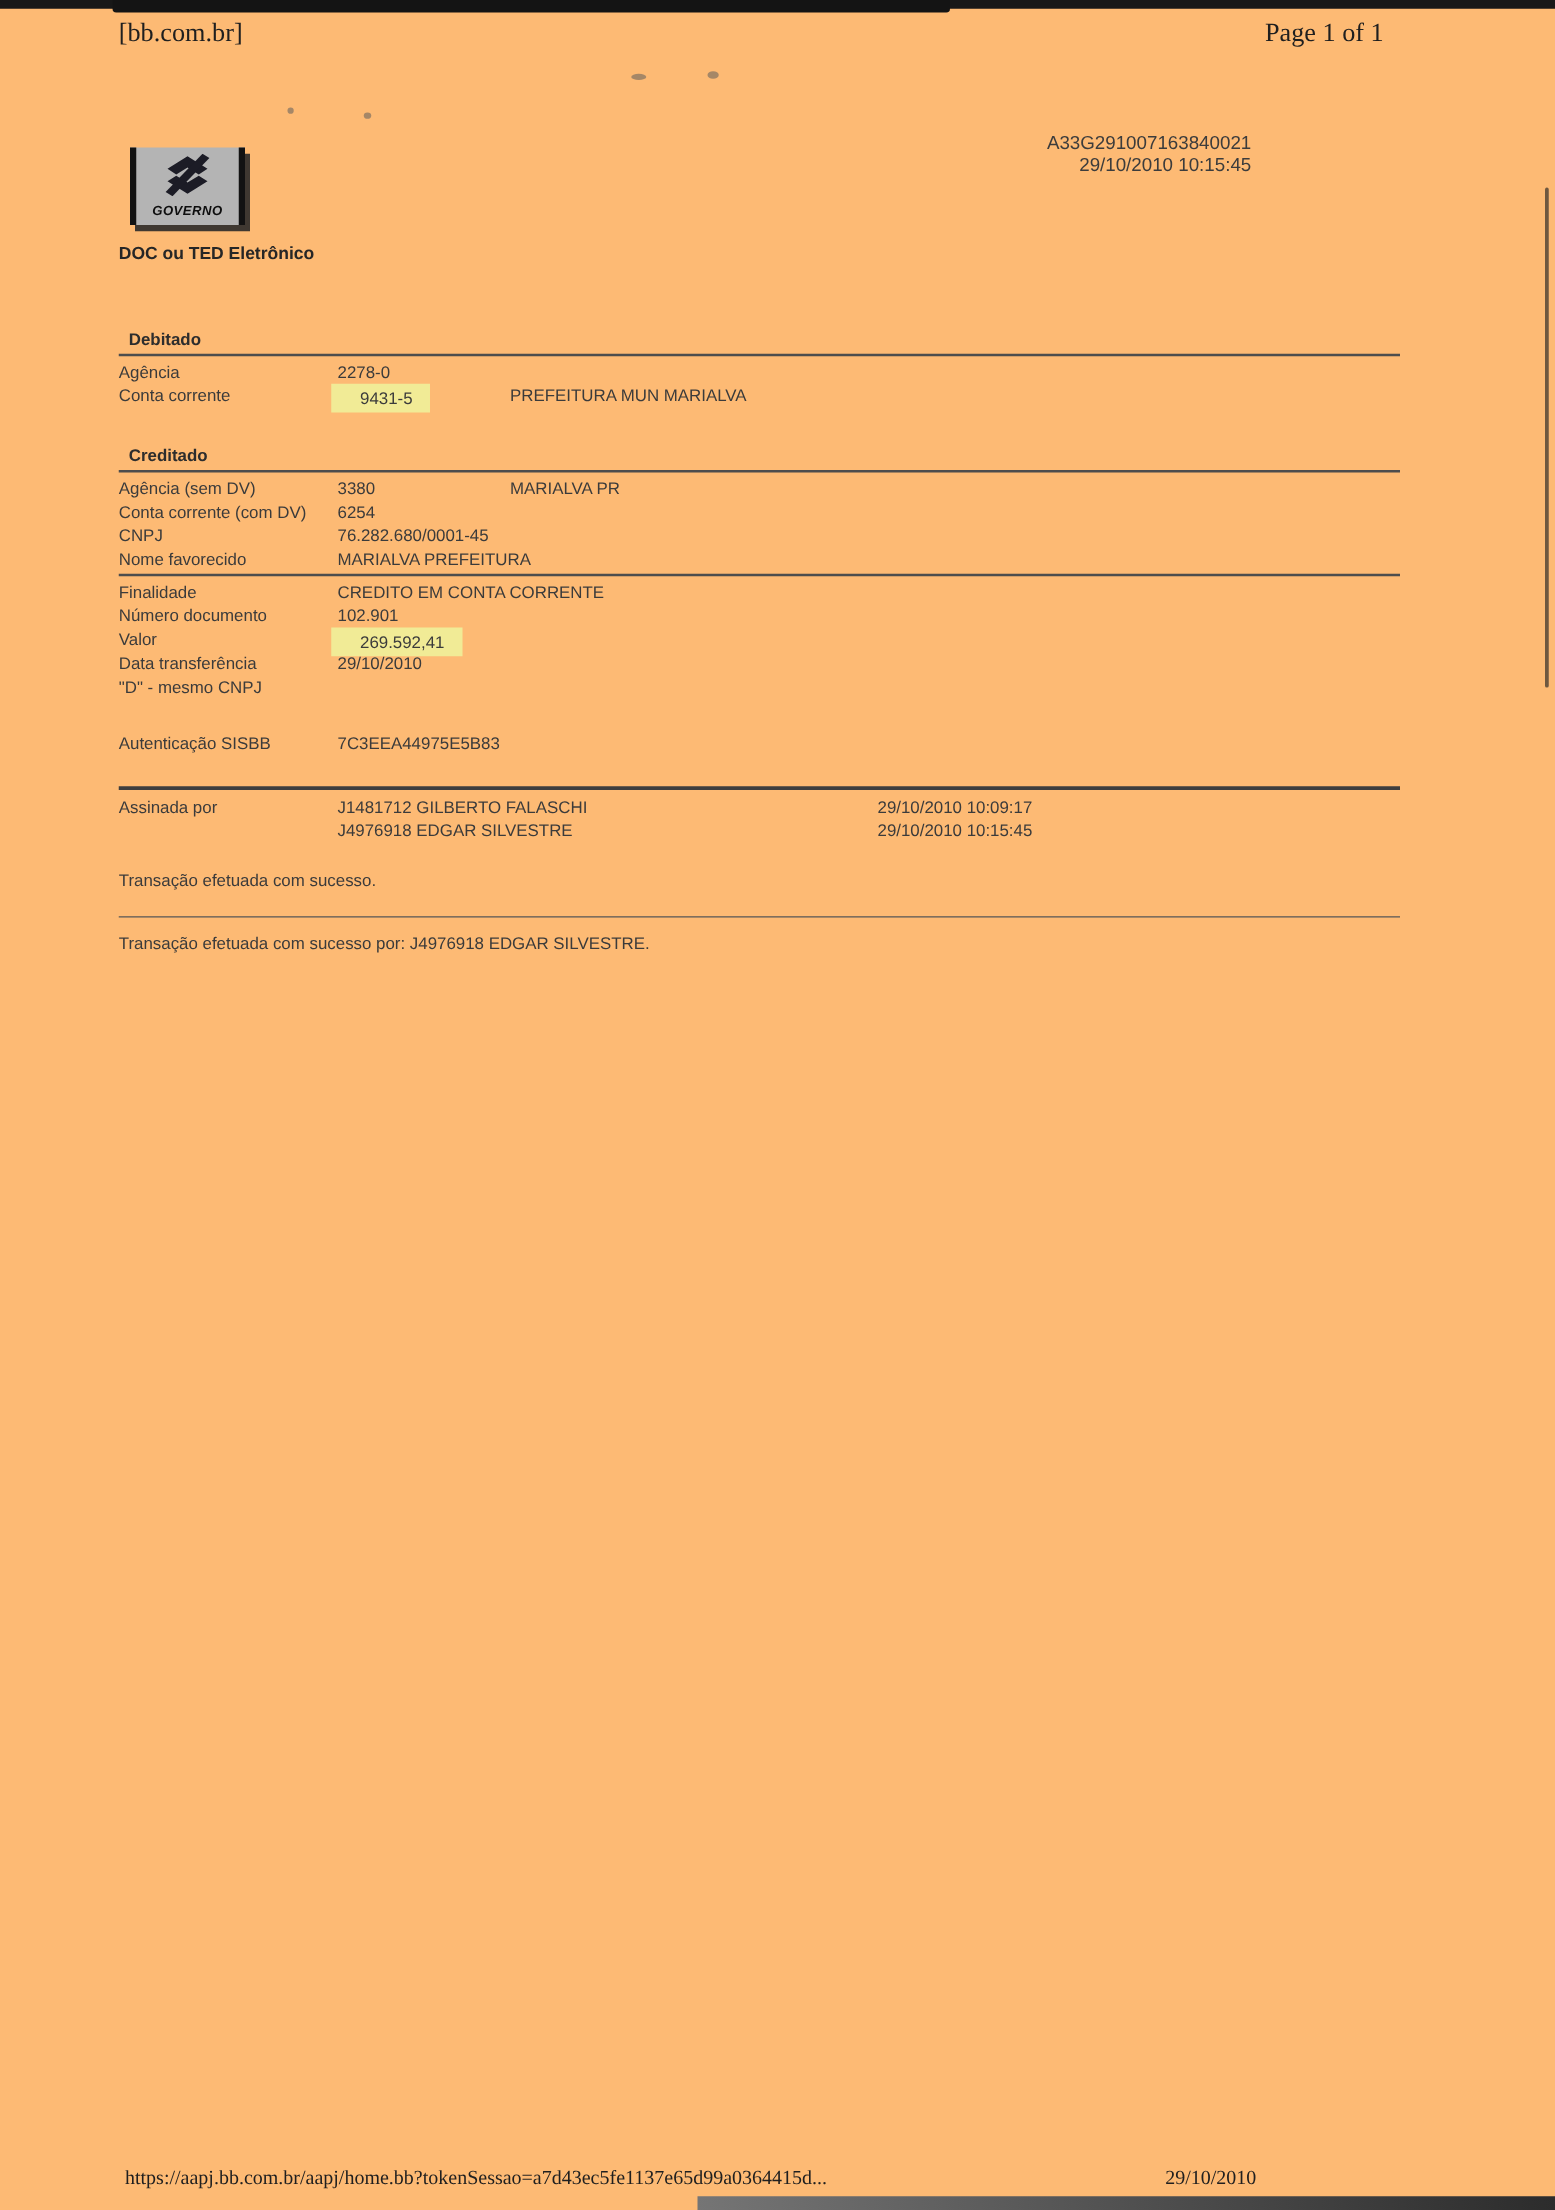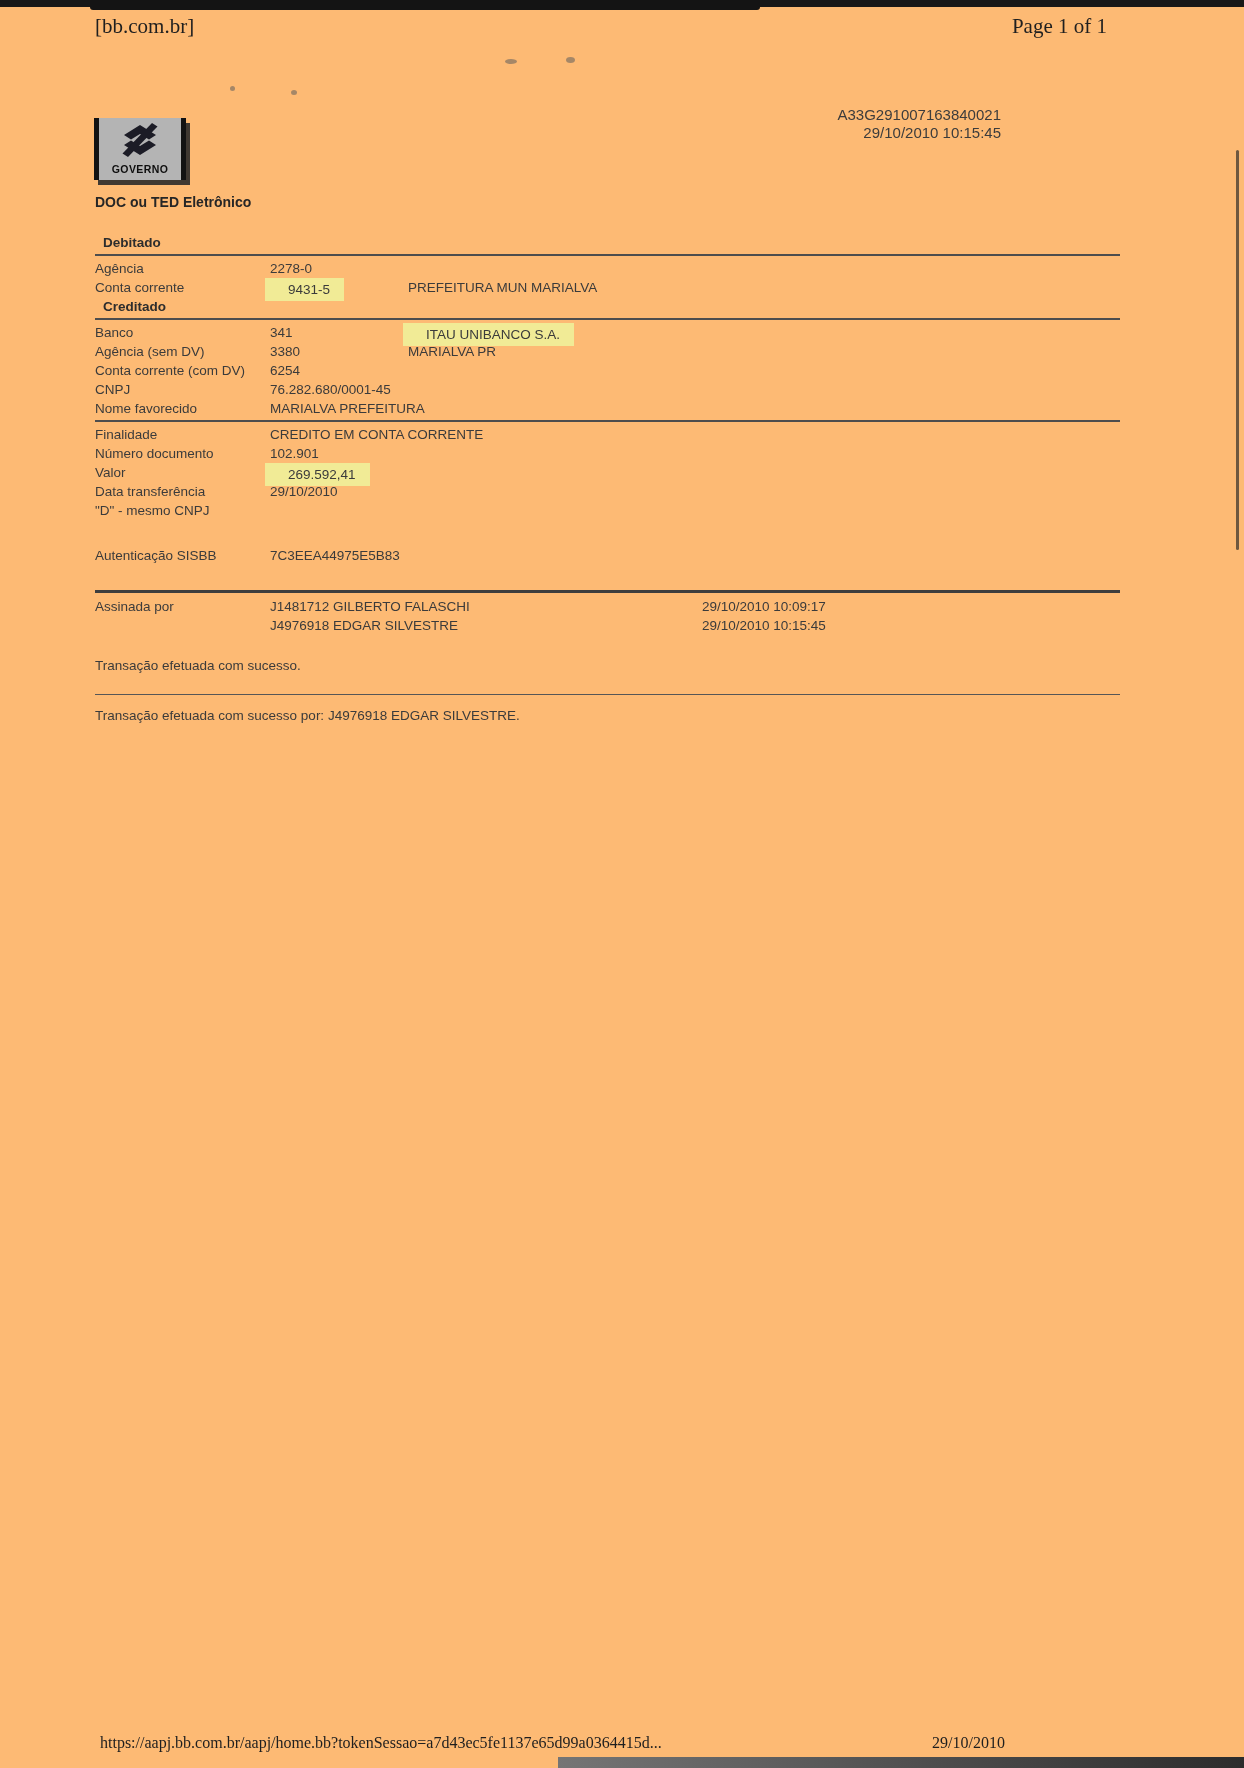--- a/index.html
+++ b/index.html
@@ -16,33 +16,33 @@
   
   .hdr{position:absolute;top:14px;left:95px;width:1012px;display:flex;justify-content:space-between;
        font-family:"Liberation Serif",serif;font-size:21px;color:#1f1f1f;}
   .footer{position:absolute;top:1734px;left:100px;width:905px;display:flex;justify-content:space-between;
        font-family:"Liberation Serif",serif;font-size:16px;color:#1f1f1f;}
 
   
   .meta{position:absolute;top:106px;left:111px;width:890px;text-align:right;font-size:15px;line-height:18px;color:#3c3c3c;}
 
   
-  .logo{position:absolute;top:118px;left:94px;width:82px;height:62px;background:#b4b4b4;
+  .logo{position:absolute;top:118px;left:104px;width:82px;height:62px;background:#b4b4b4;
         border-left:5px solid #121212;border-right:5px solid #121212;
-        box-shadow:4px 5px 0 rgba(42,42,42,.9);display:flex;flex-direction:column;align-items:center;justify-content:flex-end;}
+        box-shadow:4px 5px 0 rgba(42,42,42,.9);display:flex;flex-direction:column;align-items:center;justify-content:flex-end;font-style:italic;}
   .logo svg{position:absolute;top:5px;left:50%;transform:translateX(-50%);}
   .logo .cap{font-size:10.5px;font-weight:bold;letter-spacing:.4px;color:#0e0e0e;margin-bottom:5px;}
 
   .title{position:absolute;top:194px;left:95px;font-size:14px;font-weight:bold;color:#262626;}
 
   
   .tbl{position:absolute;top:233px;left:95px;width:1025px;font-size:13.5px;line-height:19px;color:#3b3b3b;}
   .trow{position:relative;height:19px;white-space:nowrap;}
   .trow .l{position:absolute;left:0;}
-  .sec{font-weight:bold;color:#2d2d2d;}
+  .sec{font-weight:bold;color:#2d2d2d;margin-top:29px;}
   .sec .l{left:8px;}
   .trow .v{position:absolute;left:175px;}
   .trow .e{position:absolute;left:313px;}
   .trow .t{position:absolute;left:607px;}
   .hl{background:#f1eb96;padding:2px 14px 2px 23px;margin-left:-5px;}
   .rule{height:0;border-top:2px solid #4d4d4d;margin:2px 0 3px 0;}
   .rule.thick{border-top:3px solid #3e3e3e;margin:1px 0 4px 0;}
   .rule.thin{border-top:1.5px solid #565656;}
   .status{height:19px;white-space:nowrap;}
 </style>
@@ -93,25 +93,20 @@
       </div>
       <div class="trow">
         <span class="l">Conta corrente</span>
         <span class="v hl">9431-5</span>
         <span class="e">PREFEITURA MUN MARIALVA</span>
       </div>
       <div class="trow sec">
         <span class="l">Creditado</span>
       </div>
       <div class="rule"></div>
-      <div class="trow">
-        <span class="l">Banco</span>
-        <span class="v">341</span>
-        <span class="e hl">ITAU UNIBANCO S.A.</span>
-      </div>
       <div class="trow">
         <span class="l">Agência (sem DV)</span>
         <span class="v">3380</span>
         <span class="e">MARIALVA PR</span>
       </div>
       <div class="trow">
         <span class="l">Conta corrente (com DV)</span>
         <span class="v">6254</span>
       </div>
       <div class="trow">

